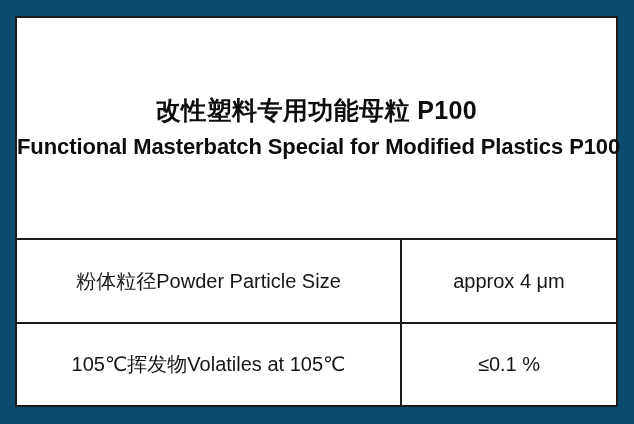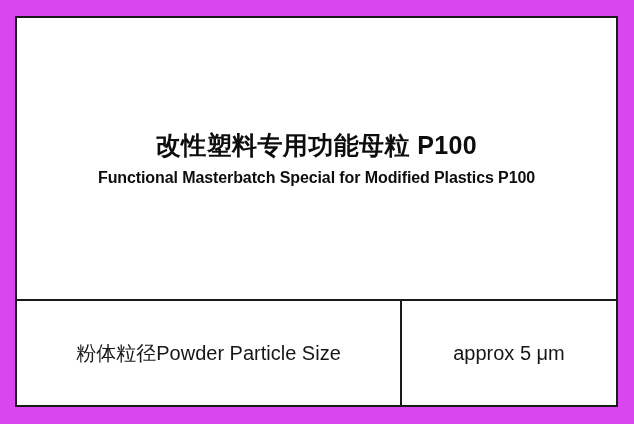--- a/index.html
+++ b/index.html
@@ -13,21 +13,21 @@
     background: #ffffff;
     font-family: "Liberation Sans", "DejaVu Sans", sans-serif;
     color: #111111;
     overflow: hidden;
   }
 
   #page {
     position: relative;
     width: 634px;
     height: 424px;
-    background: #d946ef;
+    background: #0c4a6e;
   }
 
   
   .spec-table {
     position: absolute;
     left: 15px;
     top: 16px;
     width: 601px;           
     height: 391px;          
     border-collapse: collapse;
@@ -56,21 +56,21 @@
   }
   .title-cn {
     font-size: 25px;
     font-weight: bold;
     letter-spacing: 0.4px;
     line-height: 1.35;
     color: #0d0d0d;
     white-space: nowrap;
   }
   .title-en {
-    font-size: 16px;
+    font-size: 22px;
     font-weight: bold;
     letter-spacing: -0.1px;
     line-height: 1.35;
     margin-top: 4px;
     color: #0d0d0d;
     white-space: nowrap;
   }
 
   
   .head-row td {
@@ -119,25 +119,33 @@
           <div class="title-en">Functional Masterbatch Special for Modified Plastics P100</div>
         </td>
       </tr>
 
 
       <tr class="data-row">
         <td>
           <span class="cell-text">粉体粒径Powder Particle Size</span>
         </td>
         <td>
-          <span class="cell-text">approx 5 μm</span>
+          <span class="cell-text">approx 4 μm</span>
         </td>
       </tr>
 
 
 
 
 
+      <tr class="data-row">
+        <td>
+          <span class="cell-text">105℃挥发物Volatiles at 105℃</span>
+        </td>
+        <td>
+          <span class="cell-text">≤0.1 %</span>
+        </td>
+      </tr>
 
     </tbody>
   </table>
 
 </div>
 
 </body></html>

